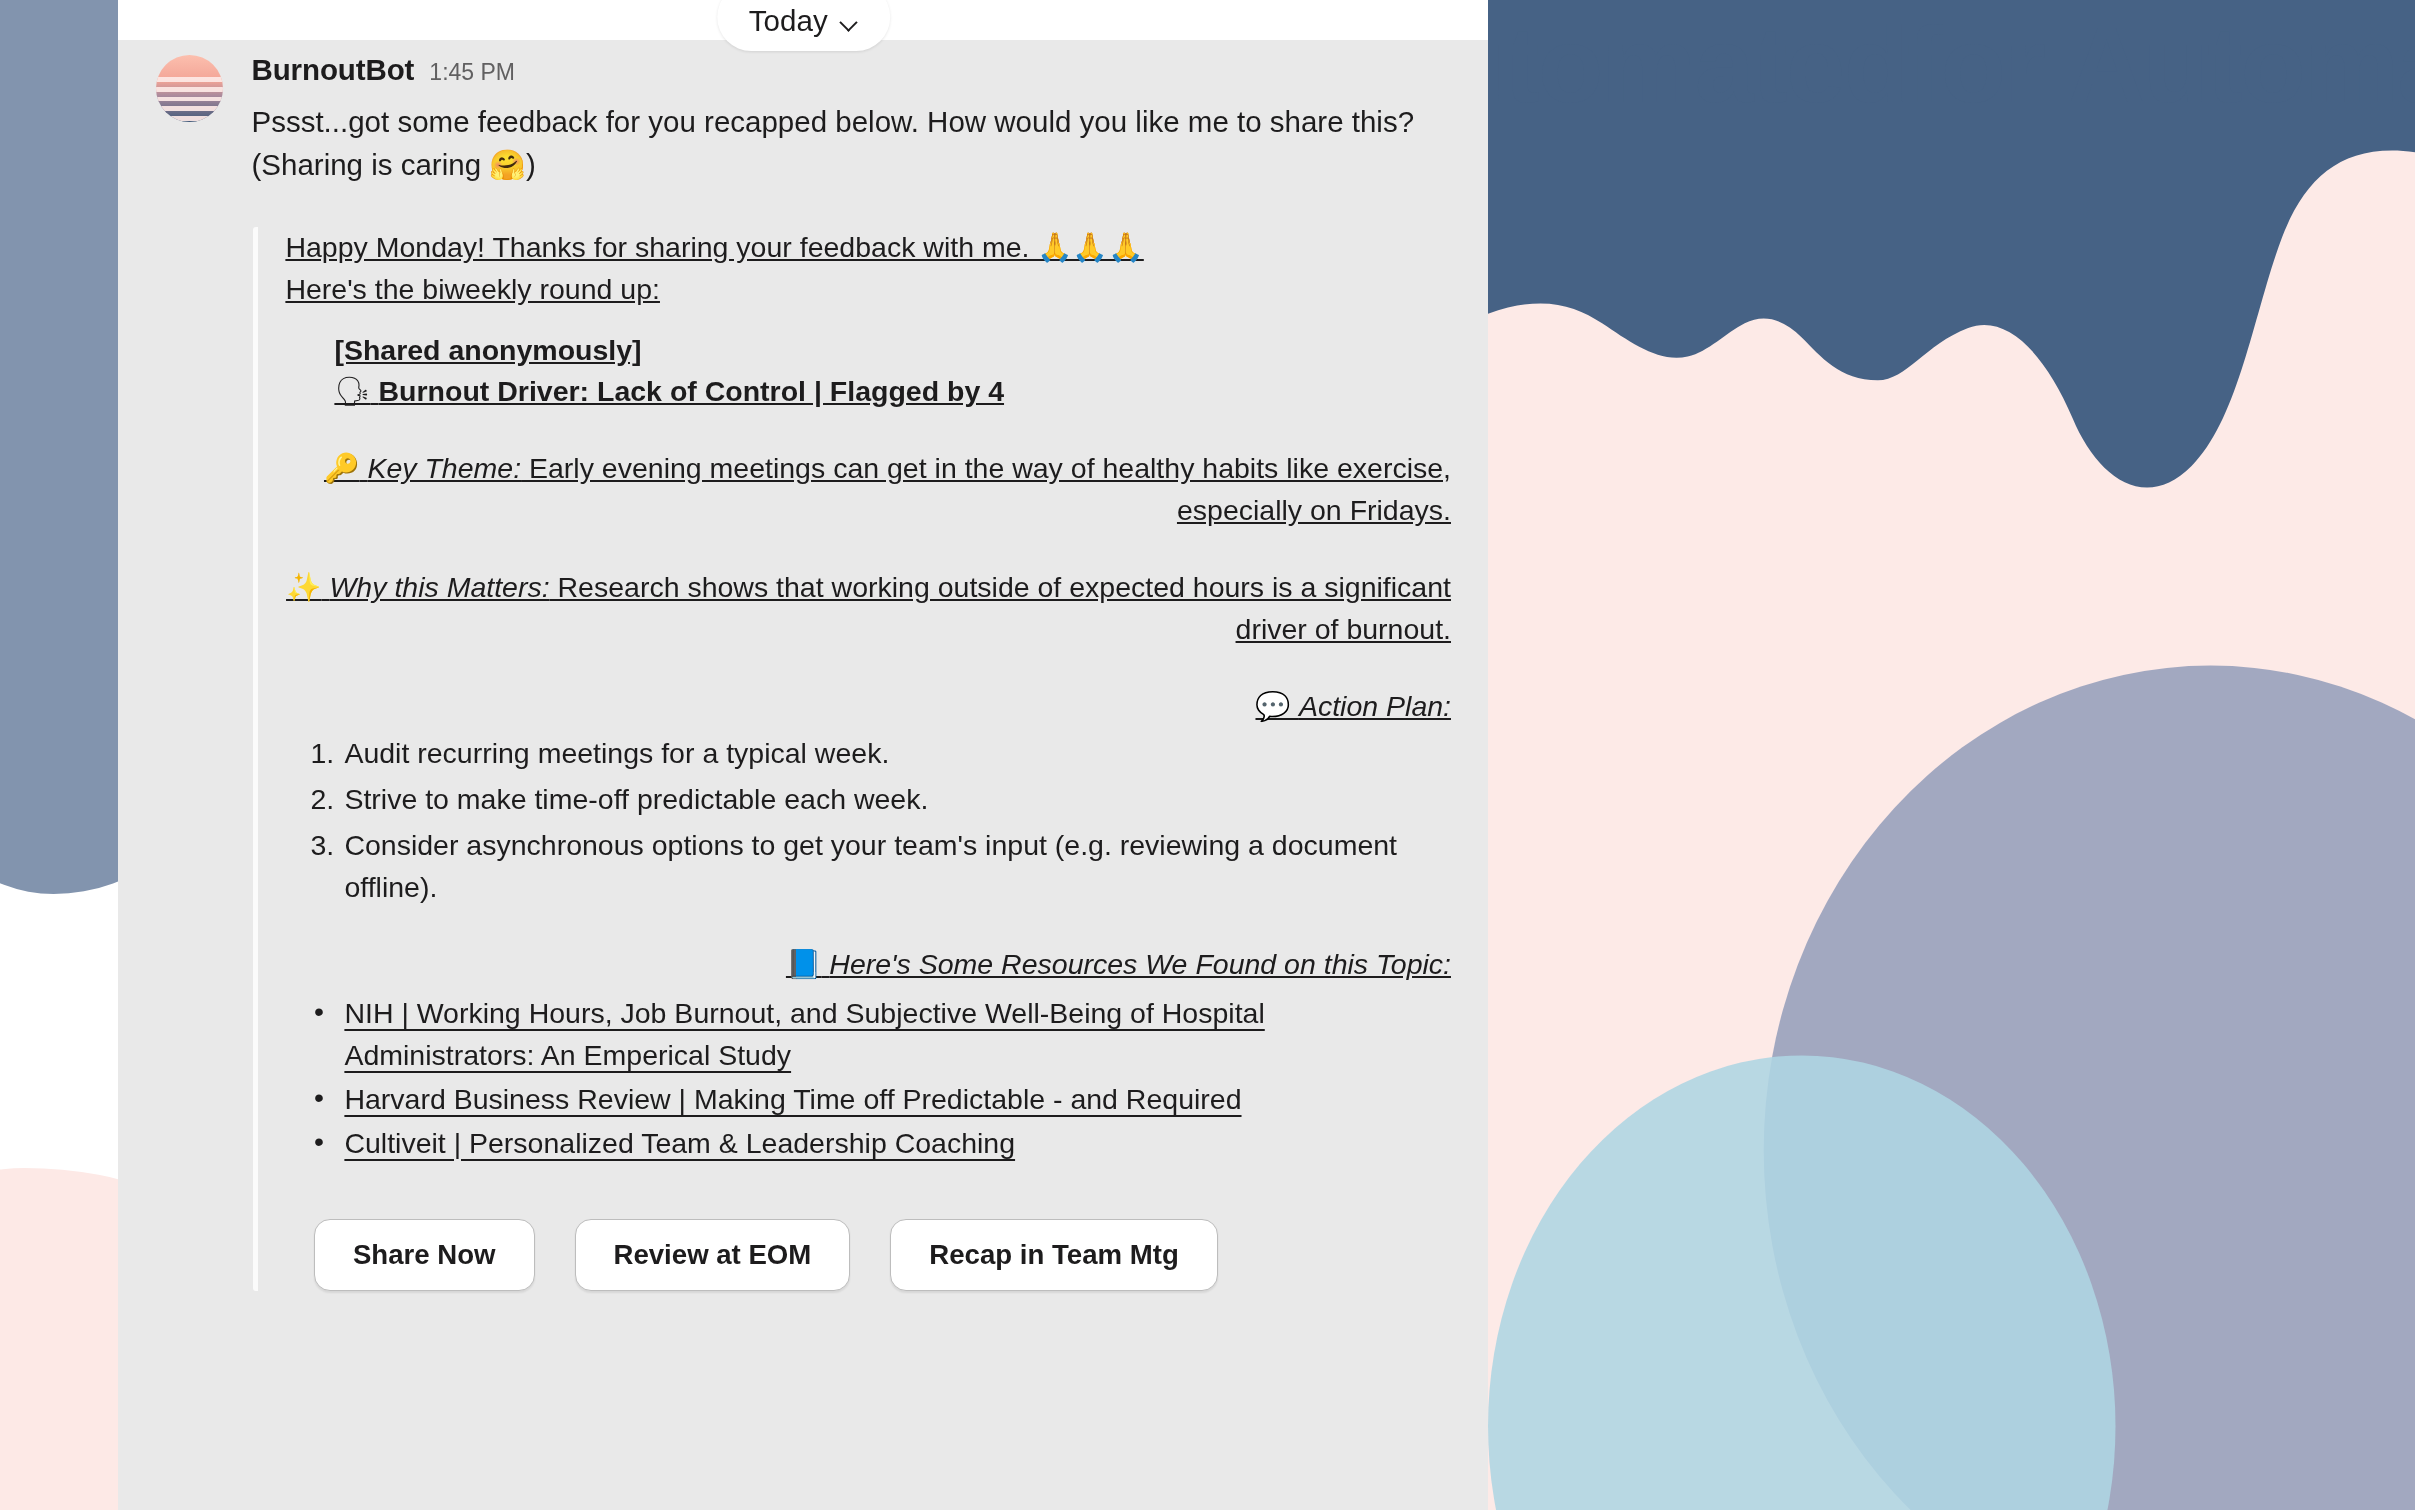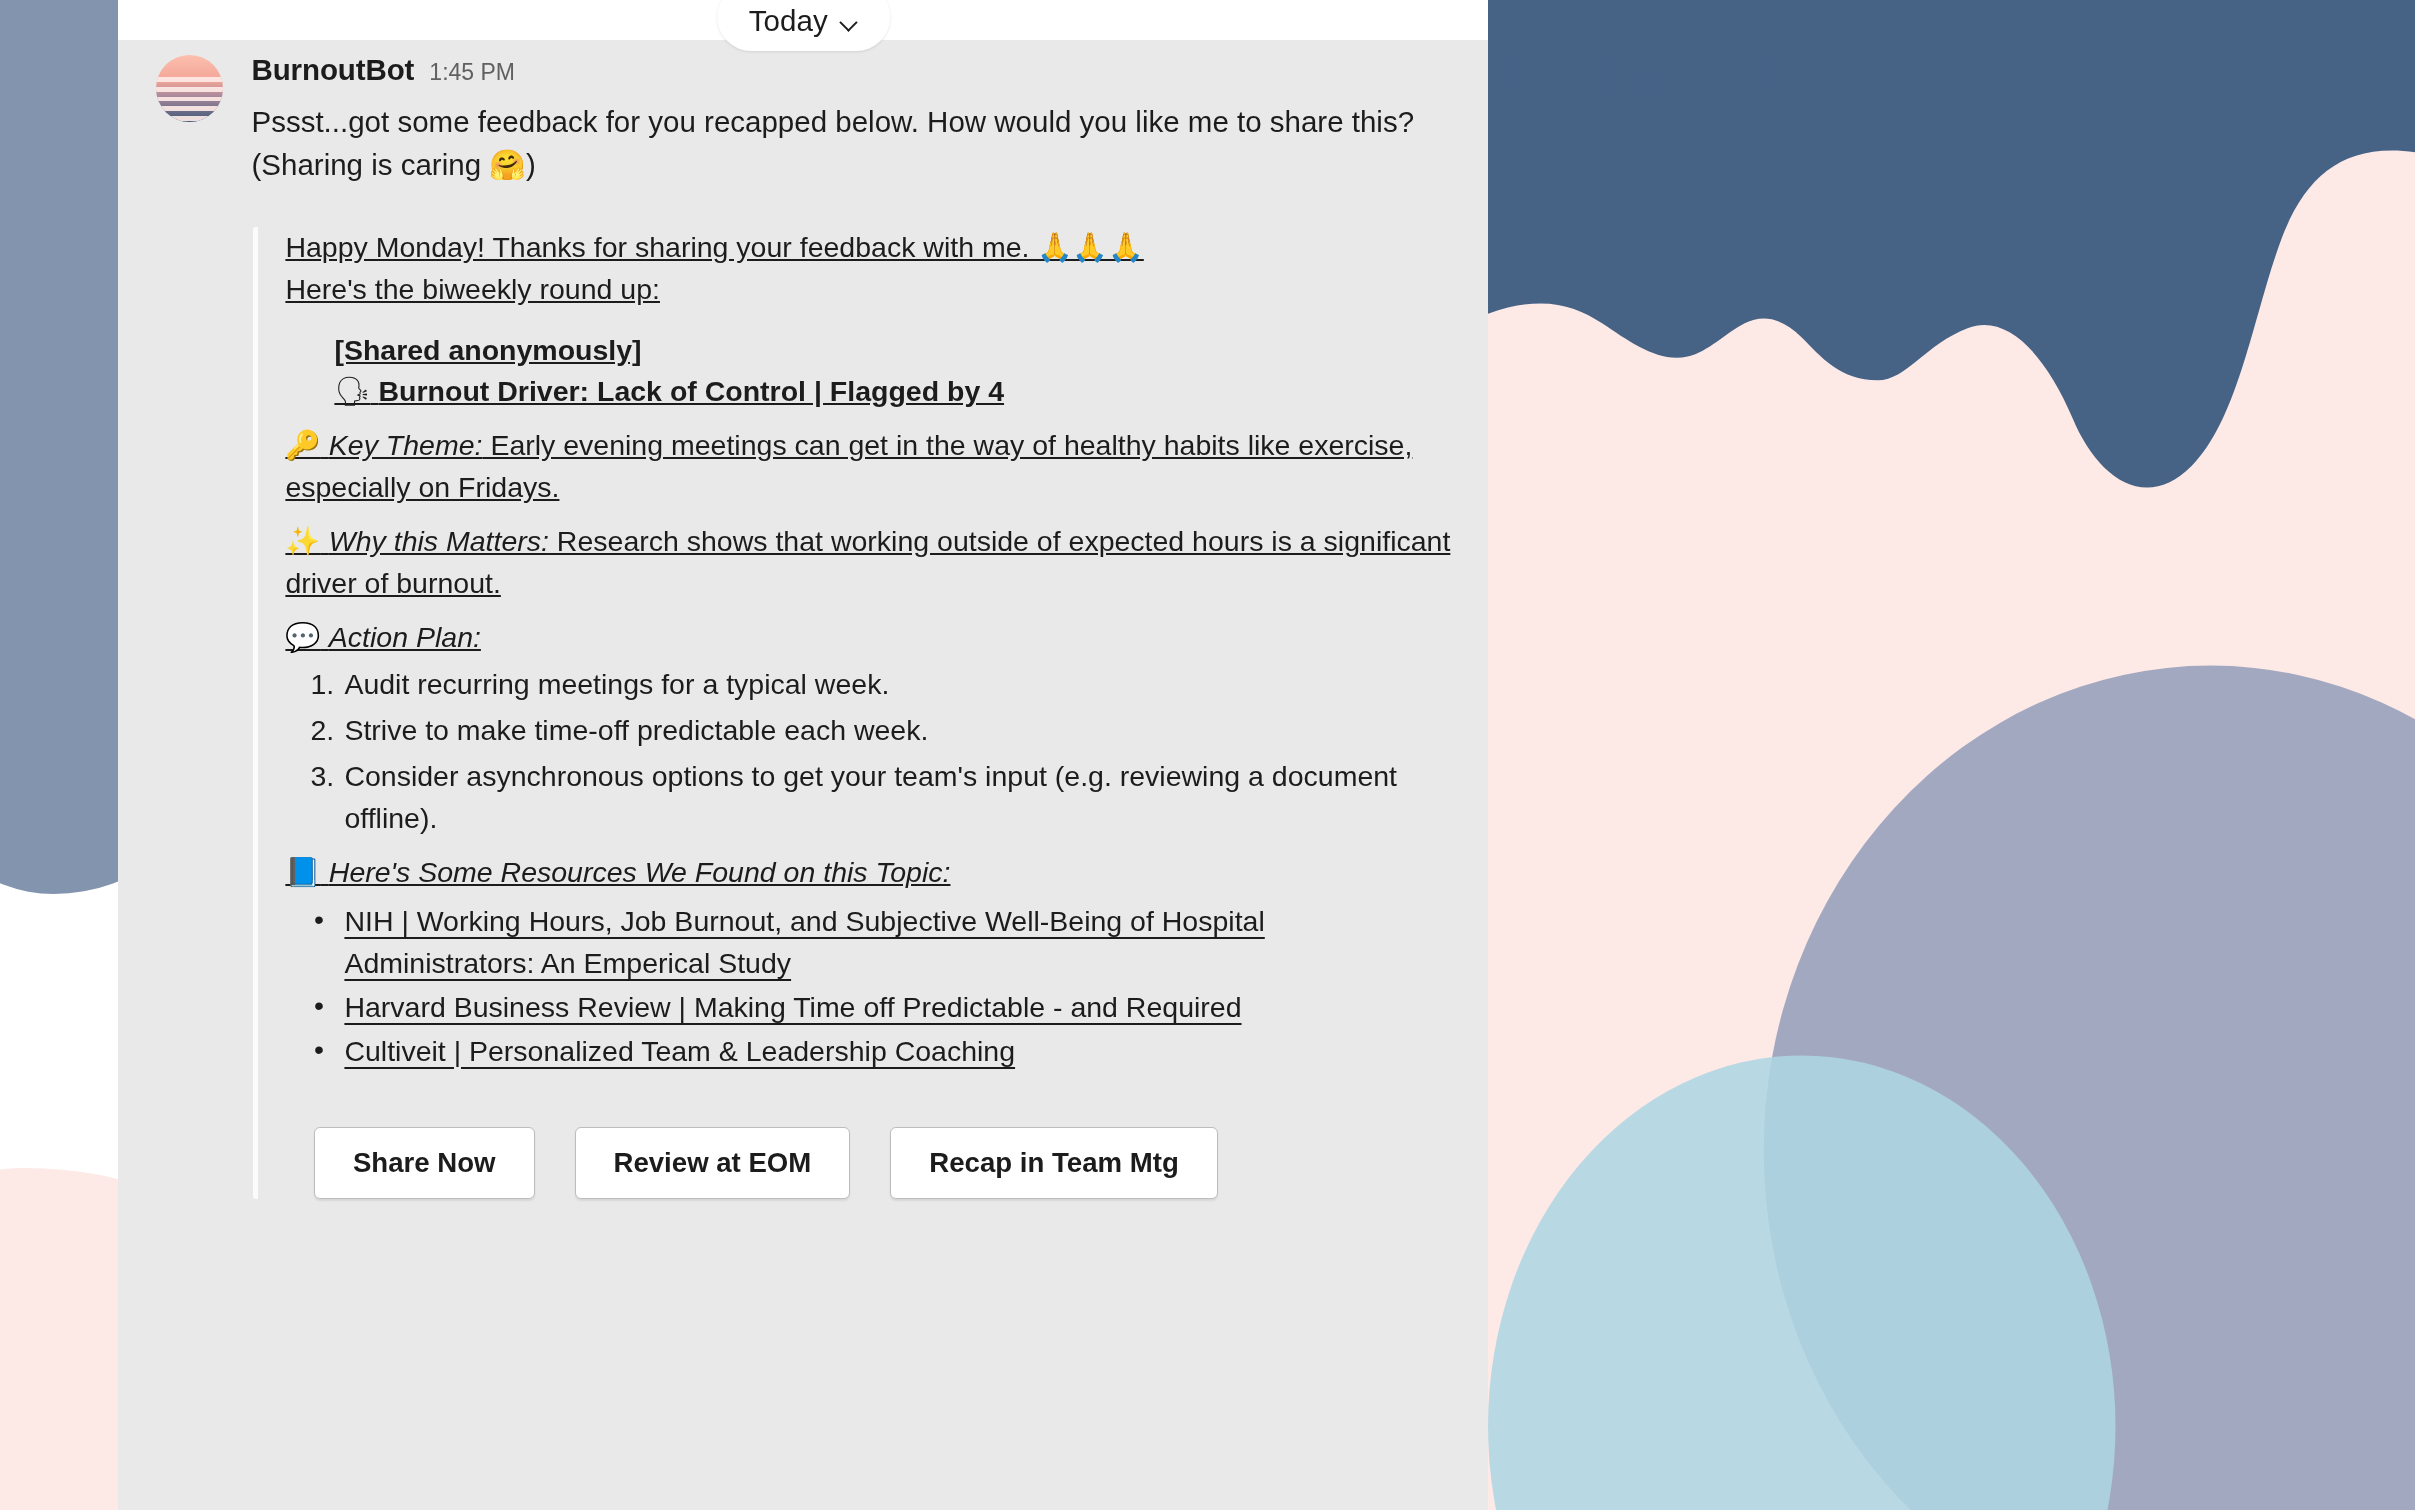--- a/index.html
+++ b/index.html
@@ -67,21 +67,21 @@
 
   
   .quote {
     margin:40px 0 0 1.9px; padding-left:27px;
     border-left:5.7px solid #fbfbfb; border-radius:2.9px;
   }
   .q-line { font-size:28.5px; line-height:1.47; color:#1d1c1d;text-decoration:underline; }
   .indent1 { margin-left:49px; }
   .bold { font-weight:700; }
   .ital { font-style:italic; }
-  .blk { margin-top:12px; }
+  .blk { margin-top:35px;text-align:right; }
   .emo { font-family:"DejaVu Sans", sans-serif; font-style:normal; font-weight:400; }
 
   ol.plan { list-style:none; margin:5.7px 0 0 0; padding:0; }
   ol.plan li {
     font-size:28.5px; line-height:1.47; color:#1d1c1d;
     position:relative; padding-left:59px; margin-top:3.8px;
   }
   ol.plan li .num { position:absolute; left:25px; top:0; }
 
   ul.res { list-style:none; margin:7.6px 0 0 0; padding:0; }
@@ -89,21 +89,21 @@
     font-size:28.5px; line-height:1.47; color:#1d1c1d;
     position:relative; padding-left:59px; margin-top:1.9px;
   }
   ul.res li::before {
     content:"\2022"; position:absolute; left:28.5px; top:-1.9px; font-size:28.5px; color:#1d1c1d;
   }
   ul.res li a { color:#1d1c1d; text-decoration:underline; text-underline-offset:5.7px; text-decoration-thickness:1.9px; }
 
   .btnrow { display:flex; gap:40px; margin:55px 0 0 28.5px; }
   .btn {
-    background:#ffffff; border:1.9px solid #bdbdbd; border-radius:6px;
+    background:#ffffff; border:1.9px solid #bdbdbd; border-radius:16px;
     padding:19px 38px; font-size:27.6px; font-weight:700; color:#1d1c1d;
     font-family:"Liberation Sans", sans-serif; cursor:pointer; white-space:nowrap;
     box-shadow:0 1.9px 1.9px rgba(0,0,0,.08);
   }
 
   
   .right { position:absolute; left:1488px; top:0; width:927px; height:1510px; background:#fdeae7; overflow:hidden; }
   .right svg { position:absolute; left:0; top:0; width:927px; height:1510px; }
   .hero {
     position:absolute; left:0; top:0; width:927px; height:1510px;

